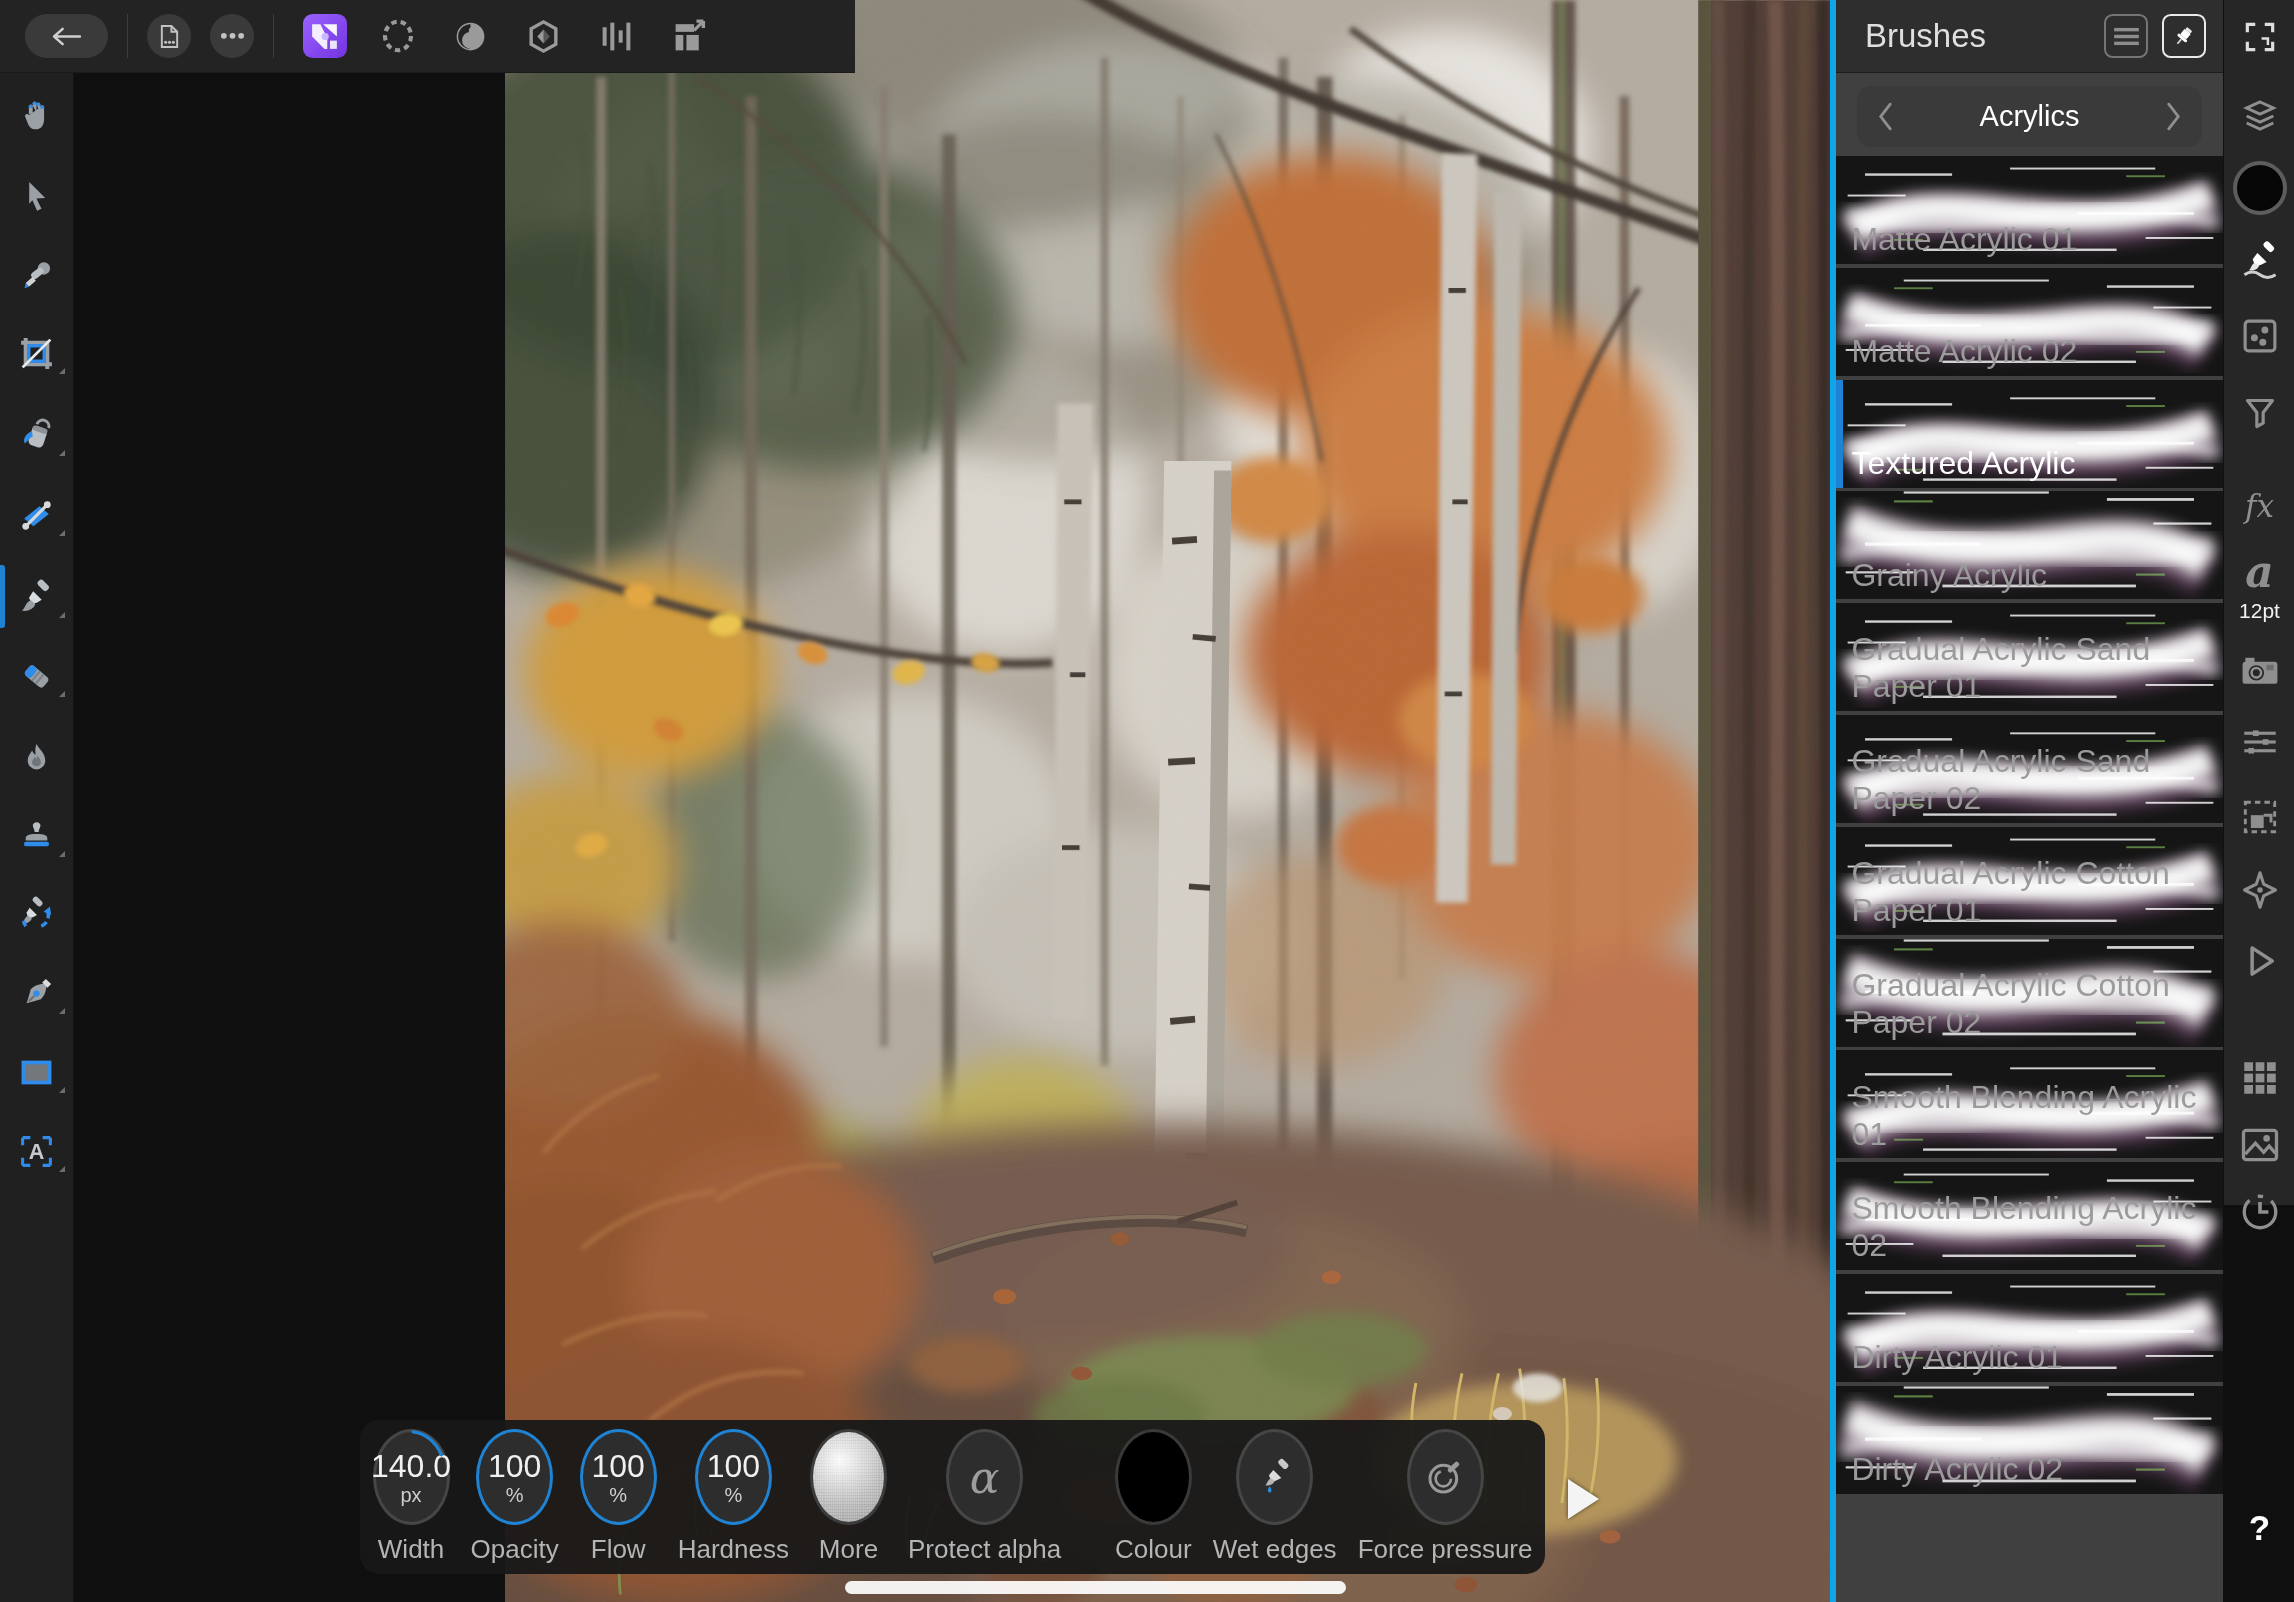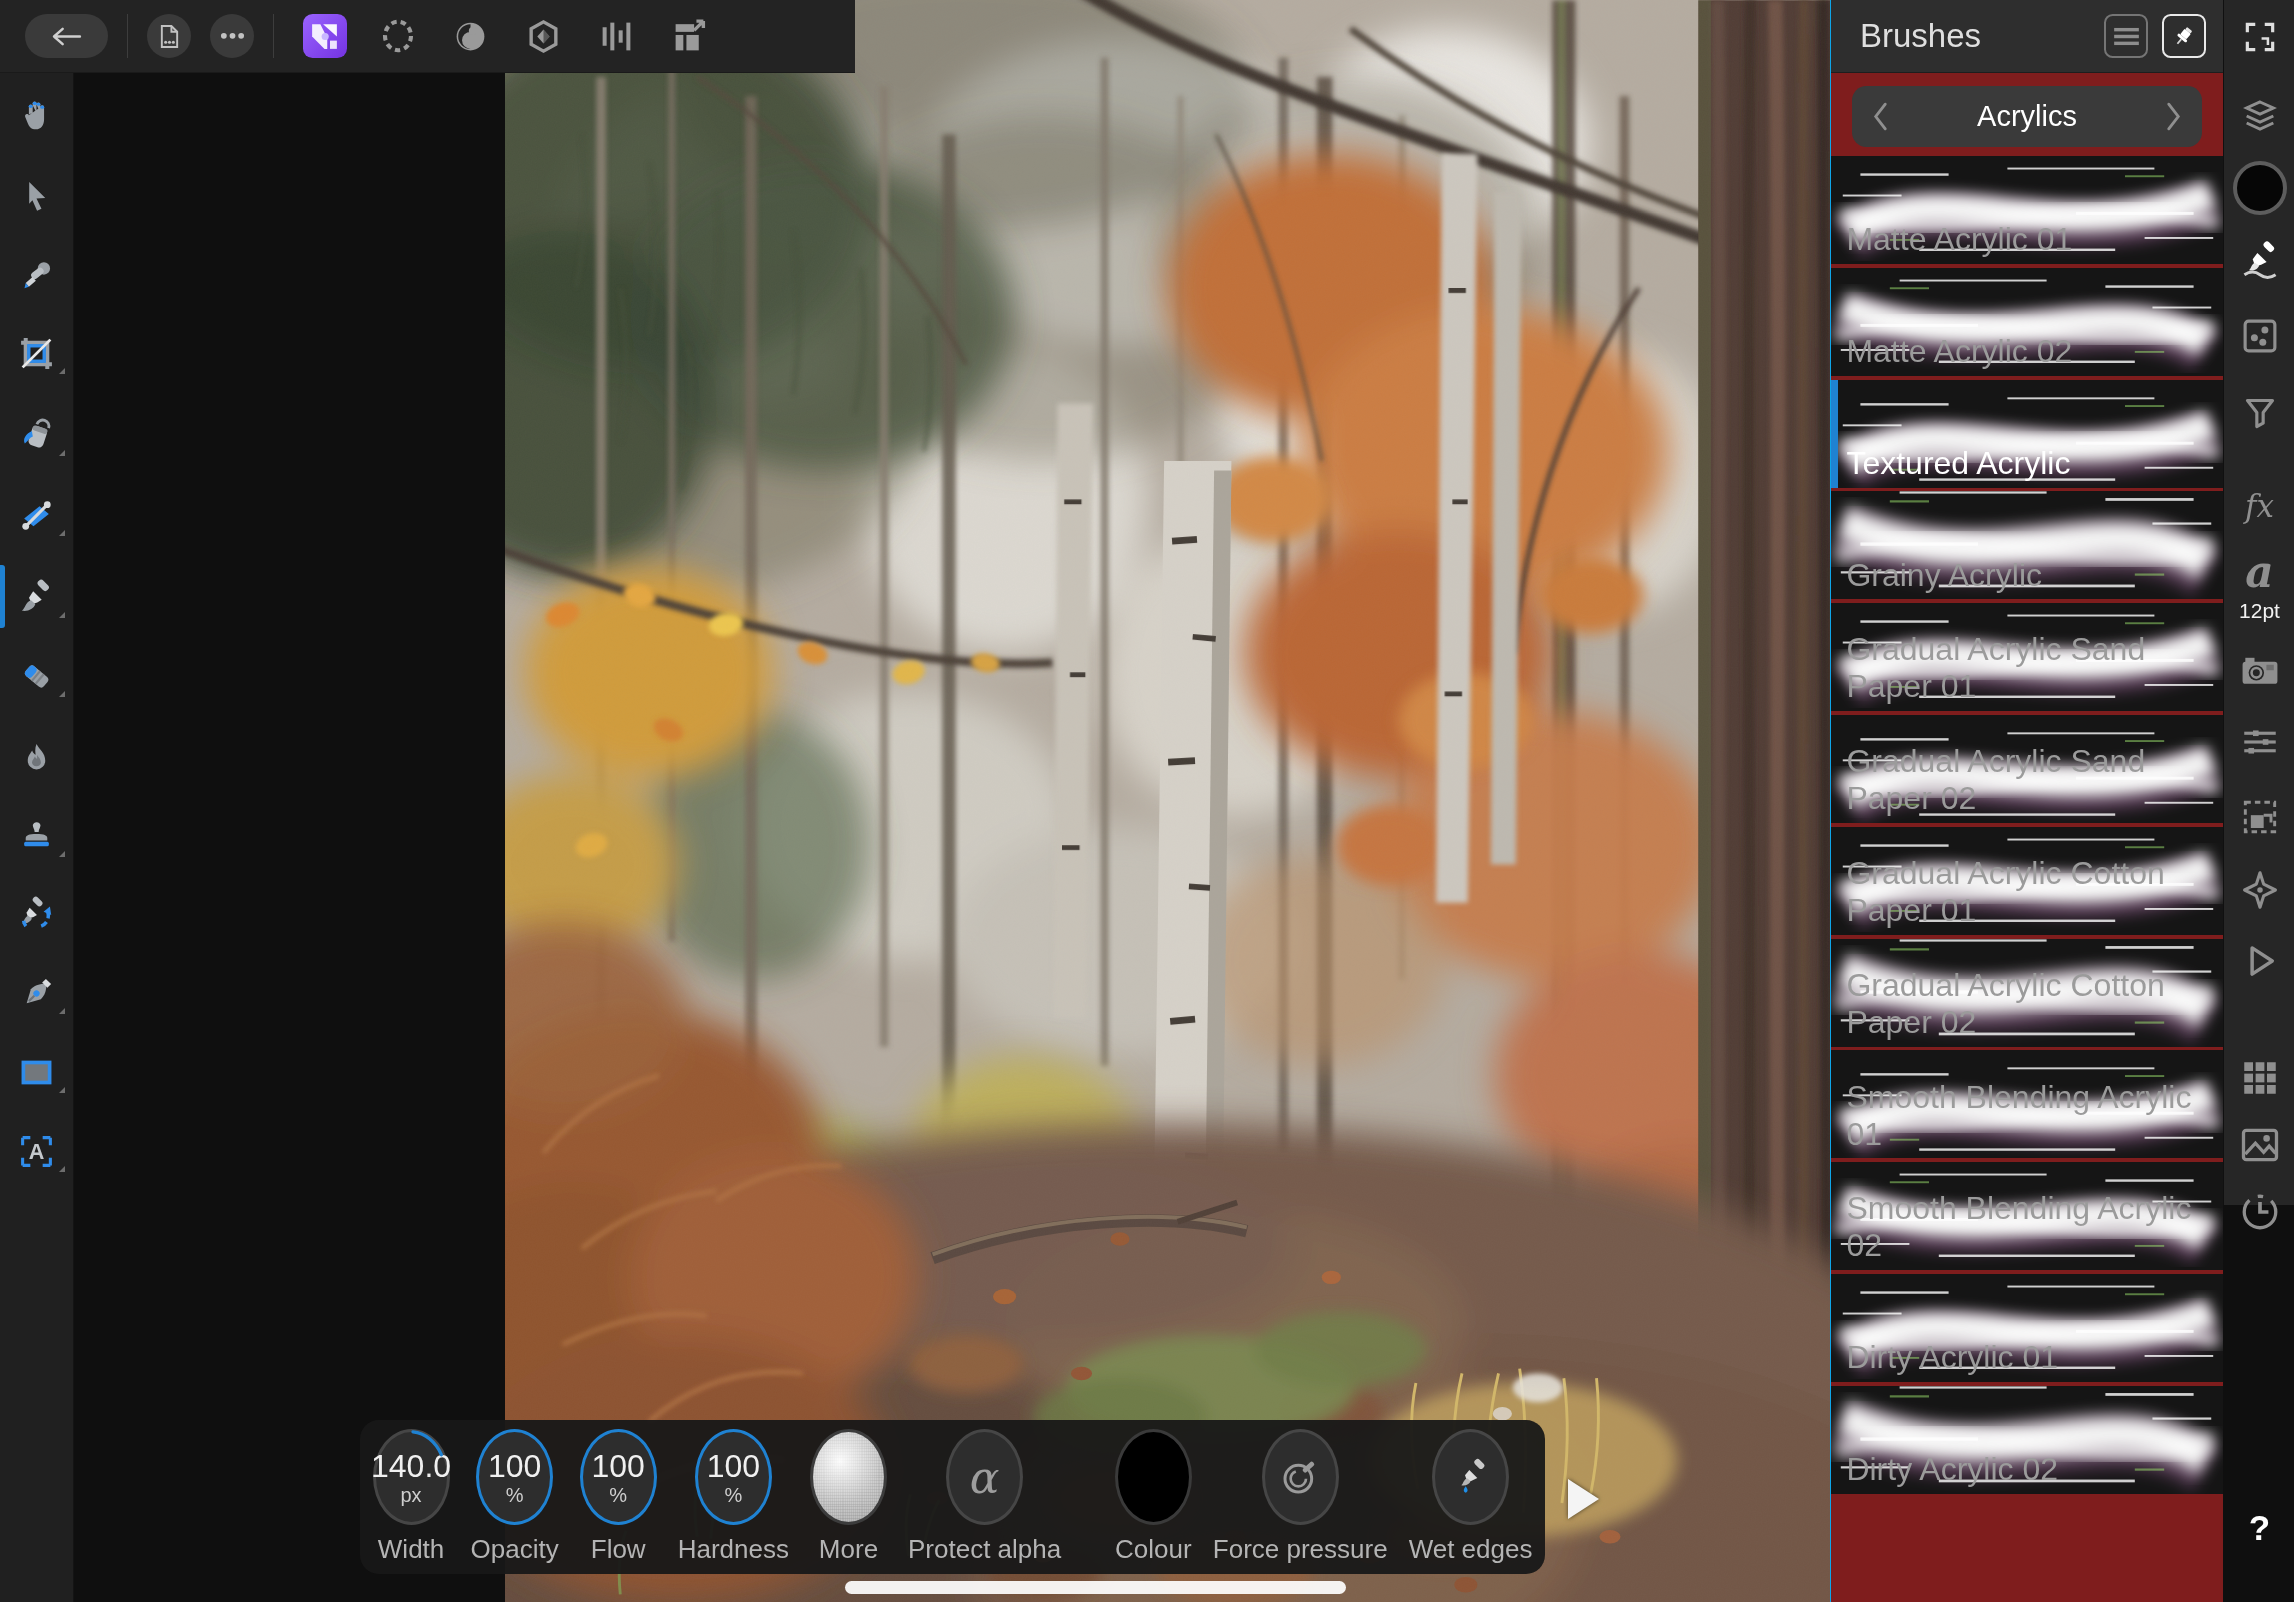--- a/index.html
+++ b/index.html
@@ -53,22 +53,22 @@
   .dial.black-d{background:#000;border-color:#3a3a3a;}
   .cb-divider{width:1.9px;height:121px;background:#3e3e3e;margin:0 5.8px;}
 
   .expand-arrow{position:absolute;left:1568px;top:1479px;width:0;height:0;z-index:41;
     border-top:20px solid transparent;border-bottom:20px solid transparent;border-left:31px solid #f4f4f4;
     filter:drop-shadow(0 0 1.9px rgba(0,0,0,.6));}
   .hscroll{position:absolute;left:845px;top:1581px;width:501px;height:12.5px;border-radius:6.7px;
     background:rgba(255,255,255,.92);z-index:41;}
 
   
-  .brushes-panel{position:absolute;left:1830px;top:0;width:393px;height:1602px;background:#7f1d1d;
-    border-left:1px solid #0ea5e9;z-index:30;box-sizing:border-box;}
+  .brushes-panel{position:absolute;left:1830px;top:0;width:393px;height:1602px;background:#404040;
+    border-left:6px solid #0ea5e9;z-index:30;box-sizing:border-box;}
   .bp-header{height:73px;background:#2e2e2e;display:flex;align-items:center;padding:0 17.3px 0 29px;
     box-sizing:border-box;border-bottom:1px solid #1e1e1e;}
   .bp-title{font-size:33px;color:#dfdfdf;flex:1;}
   .bp-btn{width:44px;height:44px;border-radius:8.6px;border:2.4px solid #757575;box-sizing:border-box;
     display:flex;align-items:center;justify-content:center;margin-left:13.4px;}
   .bp-btn.active{border-color:#e9e9e9;}
   .bp-selector{margin:13.4px 21px 11.5px;height:61px;border-radius:14.4px;background:#3a3a3a;
     display:flex;align-items:center;justify-content:space-between;padding:0 19px;box-sizing:border-box;}
   .bp-selector .cat{font-size:29px;color:#fff;}
   .brush-list{position:absolute;left:0;top:156px;right:0;}
@@ -615,40 +615,40 @@
     </div>
     <div class="cb-divider"></div>
     <div class="dial-group">
       <div class="dial black-d"></div>
       <span class="dial-label">Colour</span>
     </div>
     <div class="dial-group">
       <div class="dial">
         <span>
           <svg width="40" height="40" viewBox="0 0 24 24">
-              <circle cx="11" cy="13" r="8" fill="none" stroke="#9a9a9a" stroke-width="1.8"></circle>
-              <circle cx="11" cy="13" r="4.6" fill="none" stroke="#9a9a9a" stroke-width="1.6" stroke-dasharray="20 9"></circle>
-              <rect x="13" y="4.6" width="8" height="3" rx="1.2" transform="rotate(-42 17 6)" fill="#9a9a9a"></rect>
+              <rect x="13.8" y="2.2" width="6.6" height="3.8" rx="1.6" transform="rotate(45 17 4)" fill="#c9c9c9"></rect>
+              <polygon points="11,7.8 15.8,12.6 13,14 9.8,15 8.4,11" fill="#dcdcdc"></polygon>
+              <path d="M9.6 12.8 C7.2 14 7.6 16 6.2 17 C8.6 17.6 11 16.4 11.8 14.4z" fill="#b5b5b5"></path>
+              <path d="M8.8 17.6 c1.5 1.9 1.5 3.2 0 3.9 c-1.5-.7-1.5-2 0-3.9z" fill="#1f8fe8"></path>
             </svg>
         </span>
       </div>
-      <span class="dial-label">Force pressure</span>
+      <span class="dial-label">Wet edges</span>
     </div>
     <div class="dial-group">
       <div class="dial">
         <span>
           <svg width="40" height="40" viewBox="0 0 24 24">
-              <rect x="13.8" y="2.2" width="6.6" height="3.8" rx="1.6" transform="rotate(45 17 4)" fill="#c9c9c9"></rect>
-              <polygon points="11,7.8 15.8,12.6 13,14 9.8,15 8.4,11" fill="#dcdcdc"></polygon>
-              <path d="M9.6 12.8 C7.2 14 7.6 16 6.2 17 C8.6 17.6 11 16.4 11.8 14.4z" fill="#b5b5b5"></path>
-              <path d="M8.8 17.6 c1.5 1.9 1.5 3.2 0 3.9 c-1.5-.7-1.5-2 0-3.9z" fill="#1f8fe8"></path>
+              <circle cx="11" cy="13" r="8" fill="none" stroke="#9a9a9a" stroke-width="1.8"></circle>
+              <circle cx="11" cy="13" r="4.6" fill="none" stroke="#9a9a9a" stroke-width="1.6" stroke-dasharray="20 9"></circle>
+              <rect x="13" y="4.6" width="8" height="3" rx="1.2" transform="rotate(-42 17 6)" fill="#9a9a9a"></rect>
             </svg>
         </span>
       </div>
-      <span class="dial-label">Wet edges</span>
+      <span class="dial-label">Force pressure</span>
     </div>
   </div>
 
   <div class="expand-arrow"></div>
   <div class="hscroll"></div>
 
   <svg width="0" height="0" style="position:absolute" aria-hidden="true">
     <defs>
       <filter id="sb" x="-30%" y="-60%" width="160%" height="220%">
           <feGaussianBlur stdDeviation="7"></feGaussianBlur>

